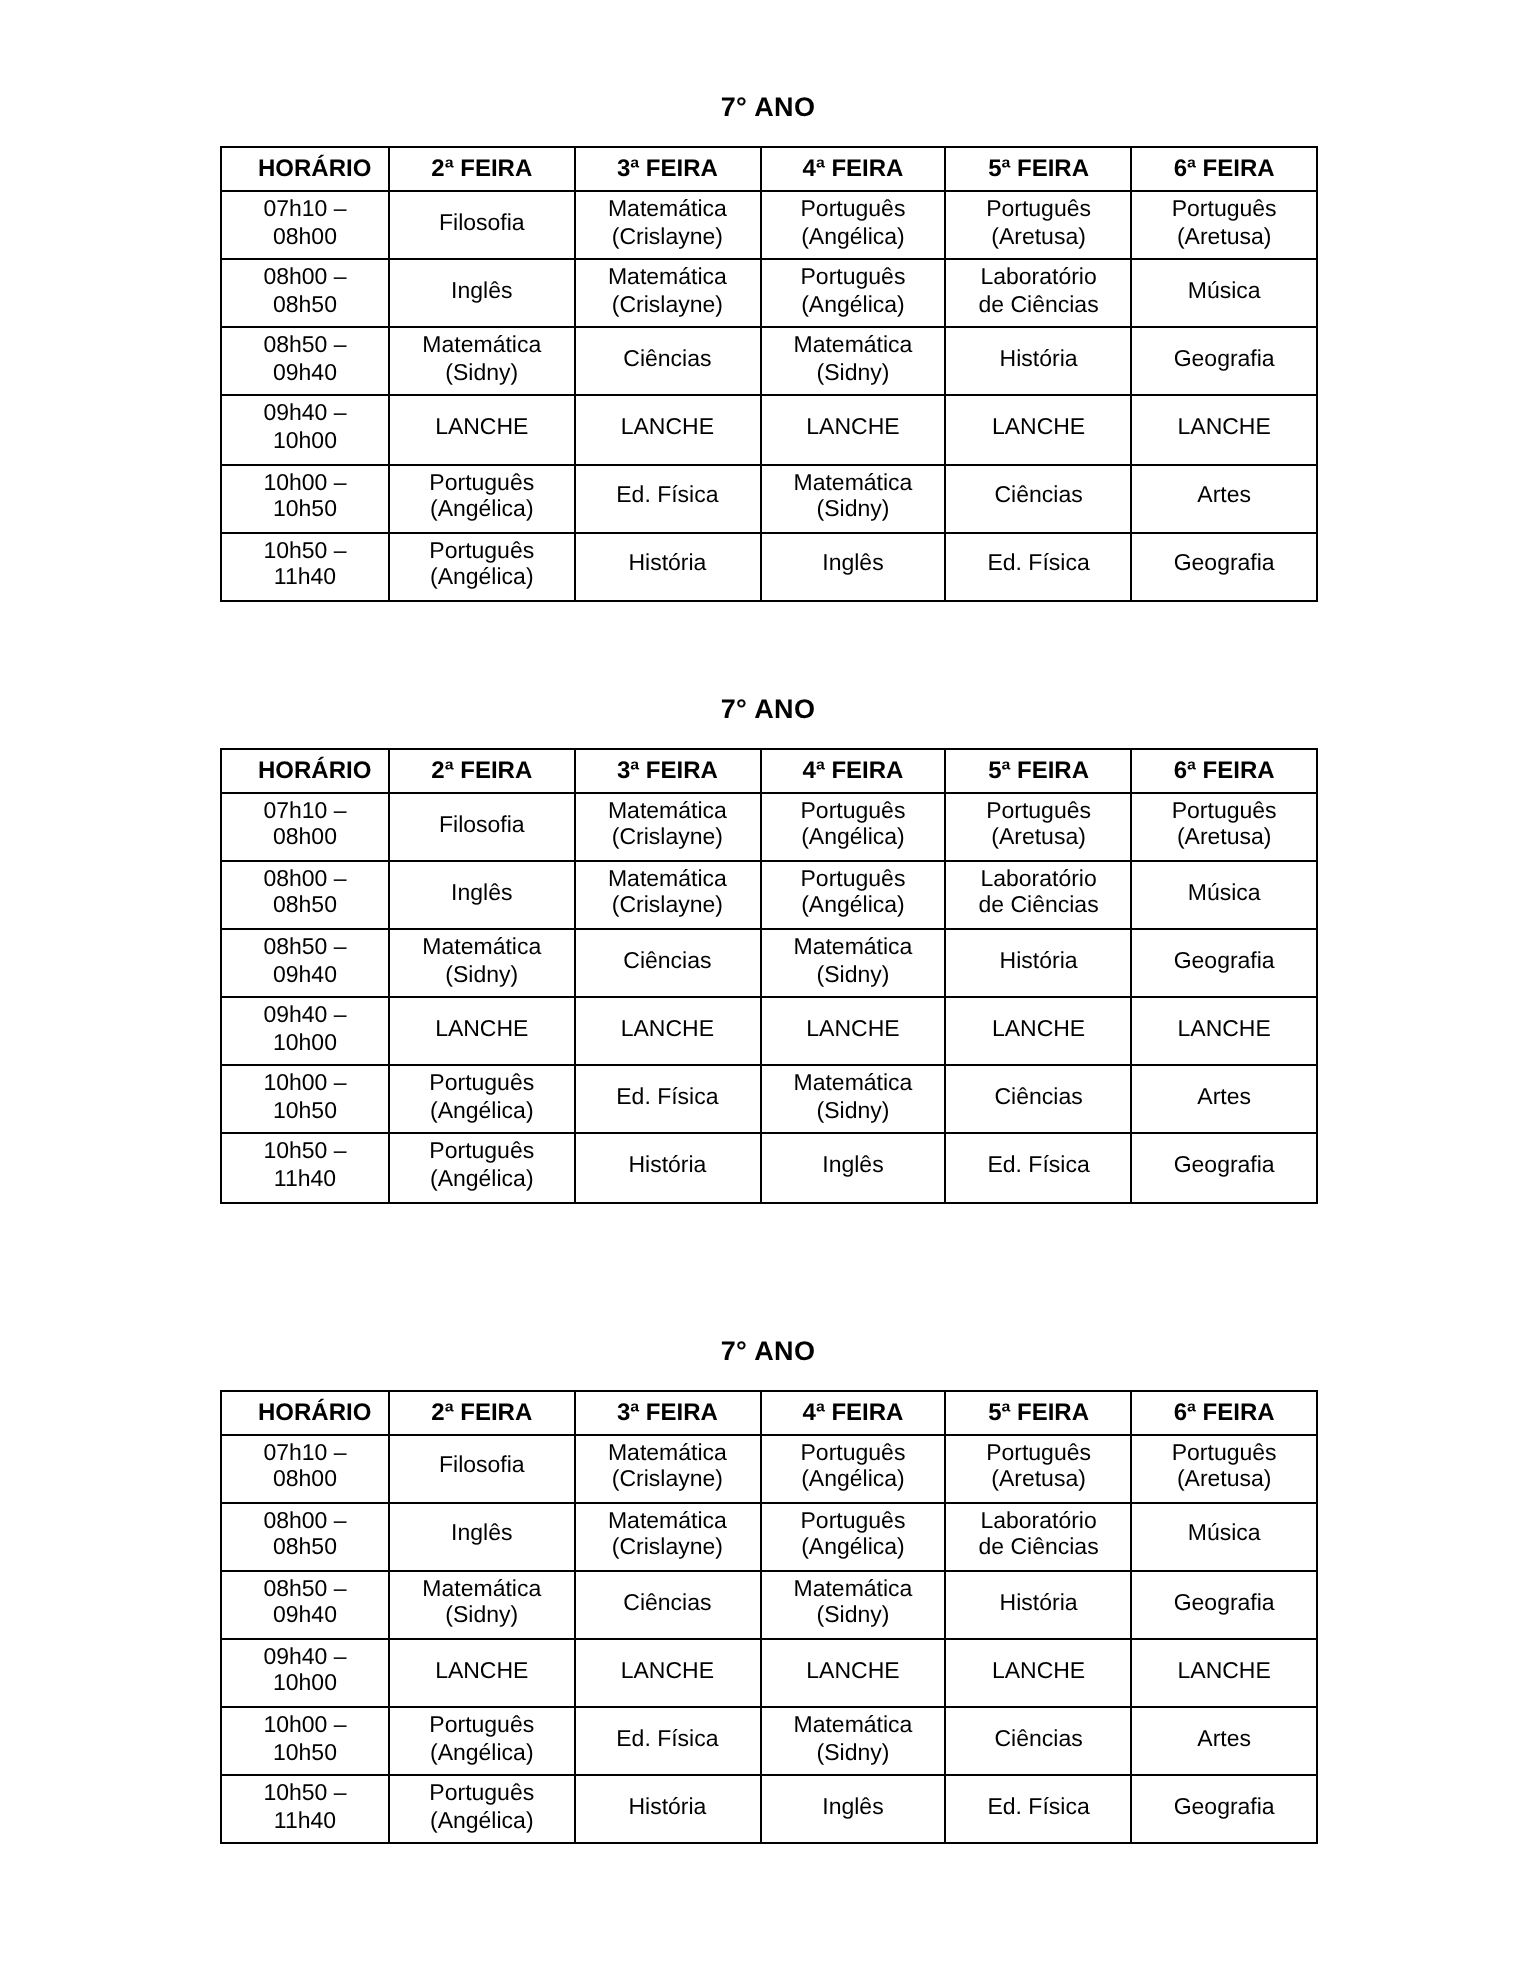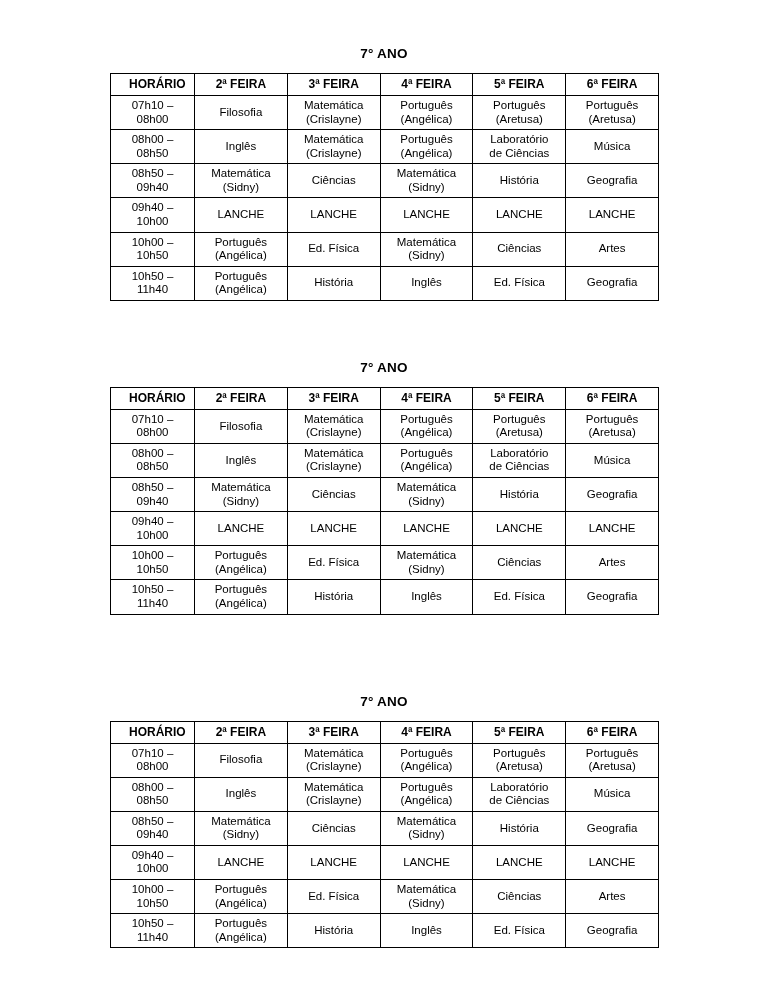--- a/index.html
+++ b/index.html
@@ -14,21 +14,21 @@
     color: #000000;
   }
   .page {
     width: 768px;
     height: 994px;
     box-sizing: border-box;
     padding: 46px 110px 0 110px;
     position: relative;
   }
   .schedule-block {
-    margin-bottom: 17px;
+    margin-bottom: 4px;
   }
   .block-gap-1 { height: 42px; }
   .block-gap-2 { height: 62px; }
   .block-title {
     text-align: center;
     font-size: 13.5px;
     font-weight: bold;
     letter-spacing: 0.2px;
     margin: 0 0 12px 0;
     padding: 0;

